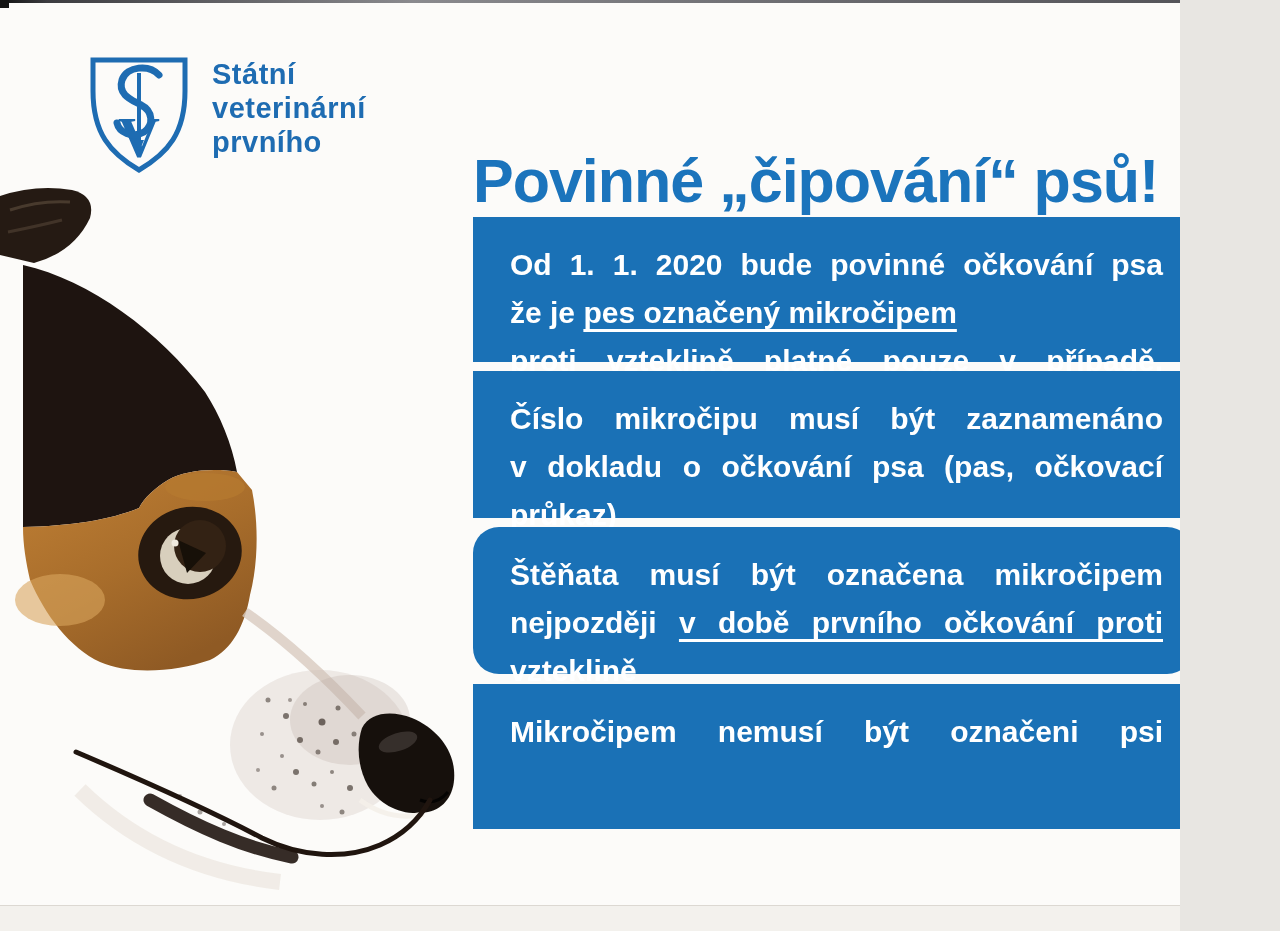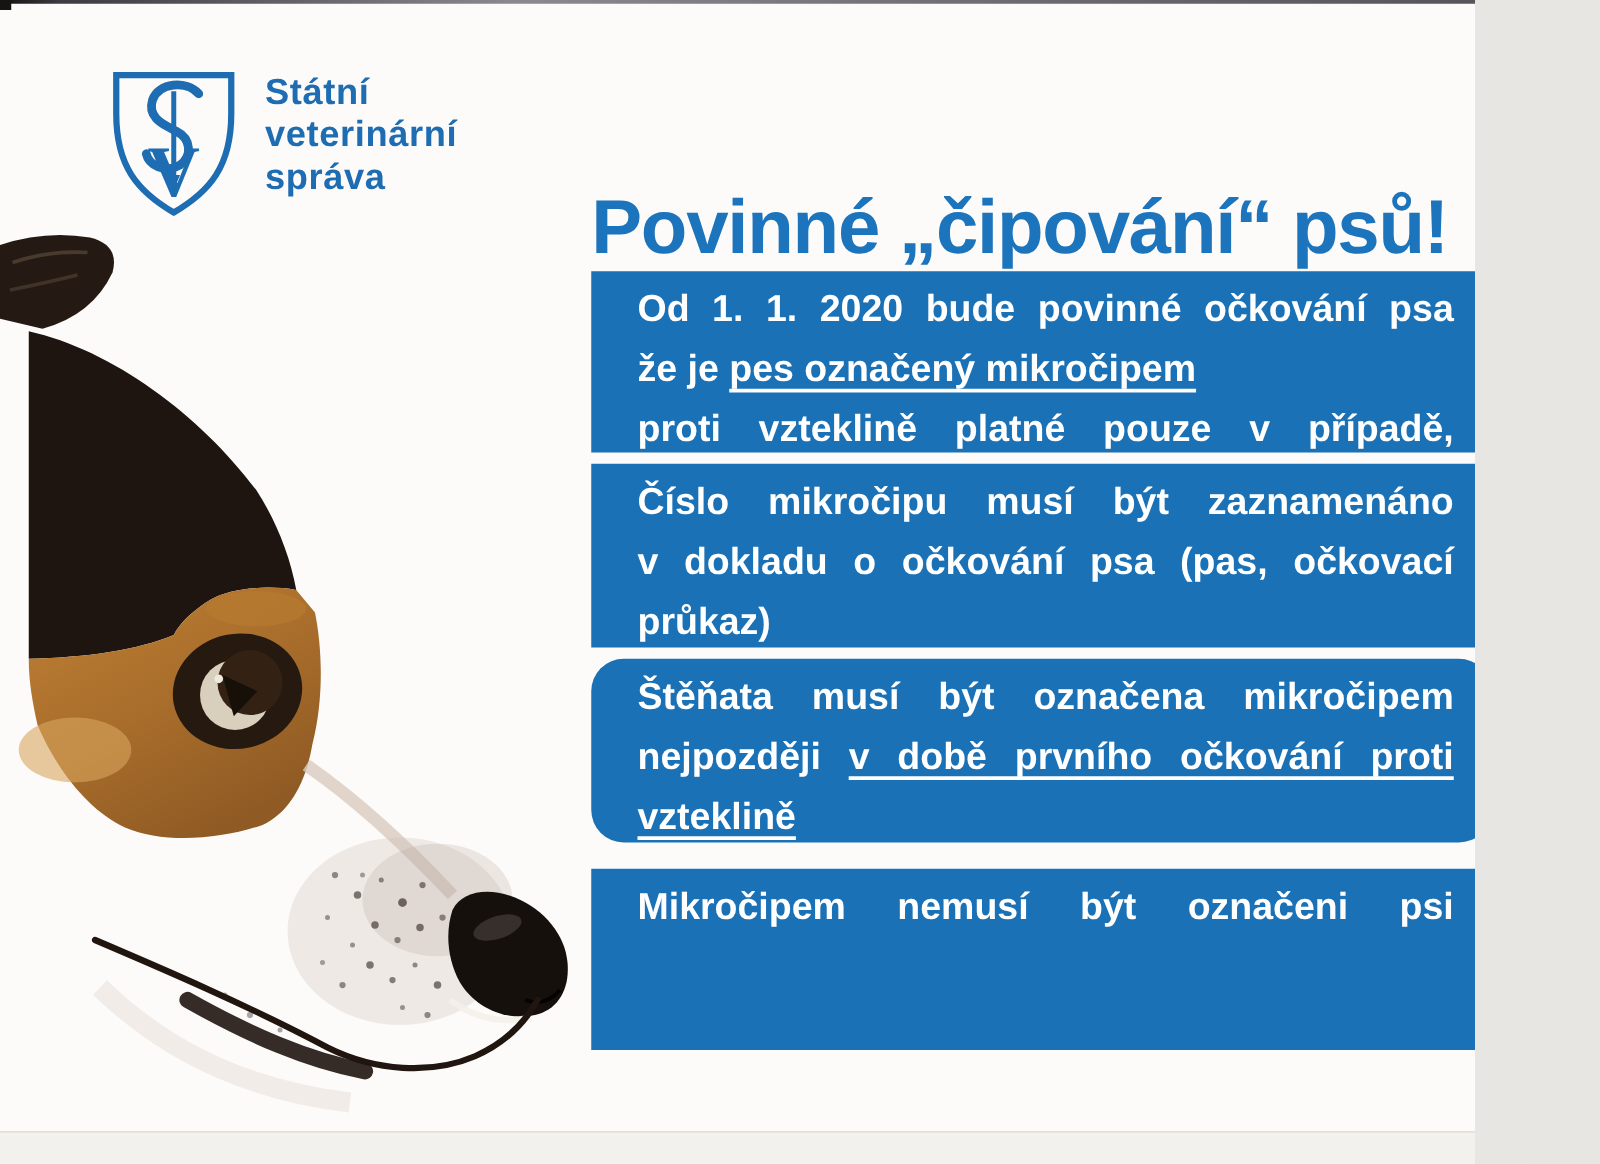--- a/index.html
+++ b/index.html
@@ -17,25 +17,25 @@
   .logo-shield{position:absolute;left:83px;top:53px;}
   .logo-text{position:absolute;left:212px;top:57px;color:#1e6cb2;
     font-weight:bold;font-size:29px;line-height:34px;letter-spacing:0.5px;}
   
   .title{position:absolute;left:473px;top:100px;width:720px;height:80px;
     white-space:nowrap;color:#1b74bc;
     font-size:61px;font-weight:bold;letter-spacing:-1px;line-height:80px;}
   
   .boxes{position:absolute;left:473px;top:217px;width:720px;display:flex;flex-direction:column;}
   .box{box-sizing:border-box;background:#1a71b6;color:#ffffff;
-    width:720px;height:145px;padding:7px 30px 0 37px;
+    width:720px;height:145px;padding:24px 30px 0 37px;
     font-size:30px;font-weight:bold;}
   .box.tall{height:147px;}
   .box.m9{margin-bottom:9px;}
-  .box.m10{margin-bottom:21px;border-radius:26px;}
+  .box.m10{margin-bottom:10px;border-radius:26px;}
   .line{line-height:48px;white-space:nowrap;}
   .line.j{white-space:normal;text-align:justify;text-align-last:justify;}
   .u{text-decoration:underline;text-decoration-thickness:2.5px;text-underline-offset:6px;}
   .dog{position:absolute;left:0;top:0;}
 </style>
 </head>
 <body>
 
 <div class="canvas">
 
@@ -110,21 +110,21 @@
   <svg class="logo-shield" width="112" height="124" viewBox="0 0 112 124" aria-hidden="true">
     <path d="M10,7 L102,7 L102,38 C102,80 85,100 56,117 C27,100 10,80 10,38 Z" fill="none" stroke="#1e6cb2" stroke-width="5"></path>
     <text x="56" y="104" text-anchor="middle" font-family="Liberation Serif, serif" font-size="58" font-weight="bold" fill="#1e6cb2">V</text>
     <path d="M76,22 C66,11 44,13 39,27 C34,43 52,48 58,52 C70,58 71,72 61,79 C49,86 36,79 34,70" fill="none" stroke="#1e6cb2" stroke-width="7" stroke-linecap="round"></path>
     <path d="M56,20 L56,90" stroke="#1e6cb2" stroke-width="4"></path>
     <path d="M56,99 L51,87 L61,87 Z" fill="#1e6cb2"></path>
   </svg>
   <div class="logo-text">
     <div>Státní</div>
     <div>veterinární</div>
-    <div>správa</div>
+    <div>prvního</div>
   </div>
 
   <h1 class="title">Povinné „čipování“ psů!</h1>
 
   <main class="boxes">
 
     <section class="box m9">
       <div class="line j"><span>Od 1. 1. 2020 bude povinné očkování psa</span></div>
       <div class="line"><span>že je </span><span class="u">pes označený mikročipem</span></div>
       <div class="line j"><span>proti vzteklině platné pouze v případě,</span></div>

